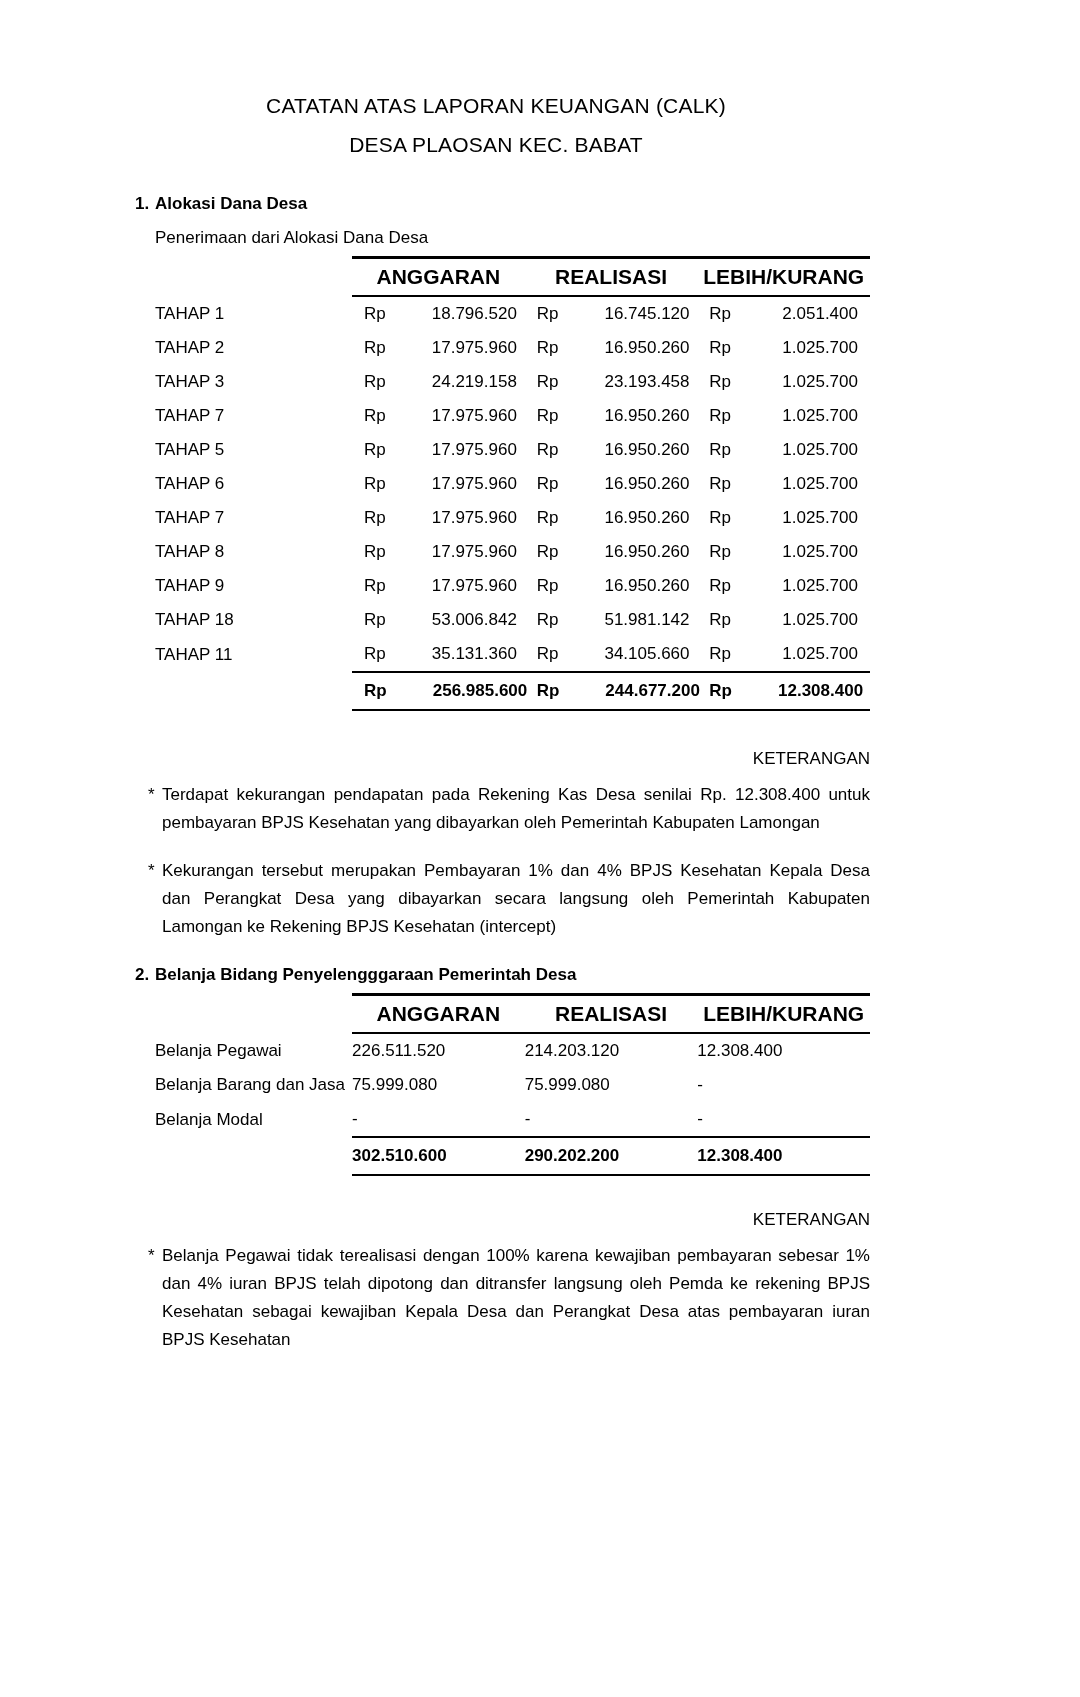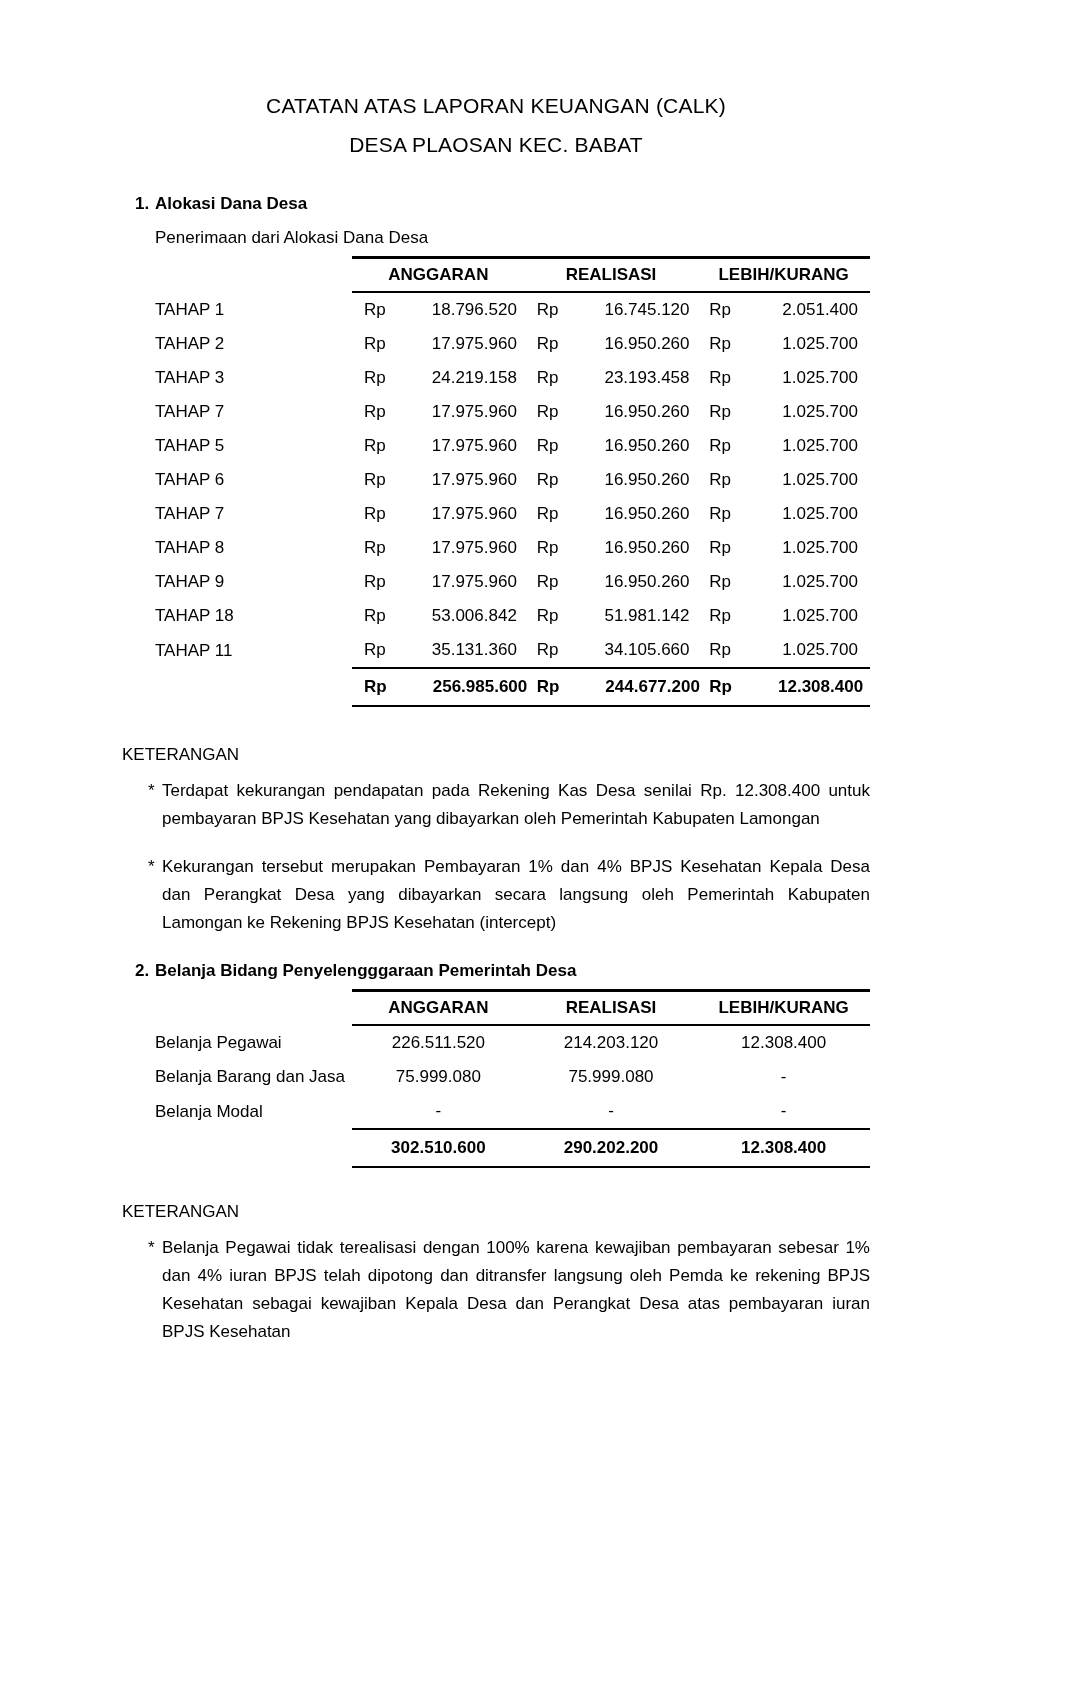--- a/index.html
+++ b/index.html
@@ -60,45 +60,45 @@
     border: none;
     padding: 0;
     vertical-align: middle;
   }
   .fin-table thead th.val-col {
     border-top: 3px solid #000;
     border-bottom: 2px solid #000;
     font-weight: bold;
     text-align: center;
     padding: 6px 2px;
-    font-size: 17px;
+    font-size: 21px;
   }
   .fin-table tbody td { padding: 7px 0; }
   .fin-table tbody td.label-cell { padding-left: 0; }
   .fin-table tfoot td { padding: 8px 0; font-weight: bold; }
   .fin-table tfoot td.val-cell {
     border-top: 2px solid #000;
     border-bottom: 2px solid #000;
   }
   .cellflex {
     display: flex;
     justify-content: space-between;
     align-items: baseline;
     padding-left: 12px;
     padding-right: 12px;
     gap: 46px;
   }
   .num-only {
-    text-align: center;
+    text-align: left;
     padding-right: 12px;
   }
 
   
   .ket { margin-top: 36px; }
-  .ket-heading { font-size: 17px; line-height: 24px; }
+  .ket-heading { font-size: 17px; line-height: 24px; text-align: right; }
   .ket-item {
     display: flex;
     margin-top: 10px;
     margin-left: 26px;
   }
   .ket-item + .ket-item { margin-top: 20px; }
   .ket-bullet {
     flex: 0 0 14px;
     width: 14px;
     font-size: 17px;

